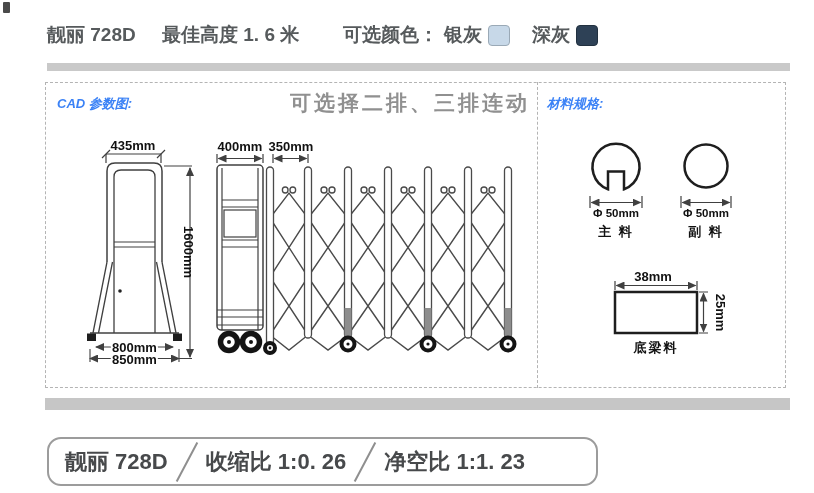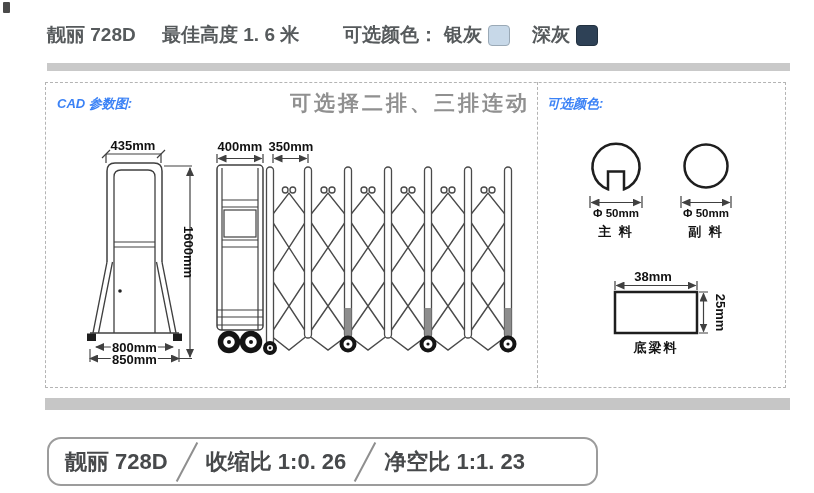--- a/index.html
+++ b/index.html
@@ -55,21 +55,21 @@
     <span class="swatch dark"></span>
   </div>
 
   <div class="abs hr-bar" style="left:47px;top:63px;width:743px;height:8px;"></div>
 
   <div class="abs panel" style="left:45px;top:82px;width:741px;height:306px;box-sizing:border-box;"></div>
   <div class="abs v-divider" style="left:537px;top:82px;height:306px;"></div>
 
   <div class="abs sec-title" style="left:57px;top:95px;">CAD 参数图:</div>
   <div class="abs cad-note" style="left:272px;top:89px;margin-left:18px;">可选择二排、三排连动</div>
-  <div class="abs sec-title" style="left:547px;top:95px;">可选颜色:</div>
+  <div class="abs sec-title" style="left:547px;top:95px;">材料规格:</div>
 
   <svg class="abs" style="left:45px;top:82px;" width="492" height="306" viewBox="45 82 492 306">
     <defs>
       <marker id="arr" markerWidth="9" markerHeight="8" refX="8" refY="4" orient="auto-start-reverse" markerUnits="userSpaceOnUse">
         <path d="M0 0 L9 4 L0 8 Z" fill="#404040"></path>
       </marker>
       <g id="cell" stroke="#4a4a4a" stroke-width="1.4" fill="none">
         <path d="M0 218 L20 193 L40 218 M0 218 L40 277 M40 218 L0 277 M0 277 L40 335 M40 277 L0 335 M0 335 L20 350 L40 335"></path>
         <circle cx="16" cy="190" r="3" fill="#fff"></circle>
         <circle cx="24" cy="190" r="3" fill="#fff"></circle>

